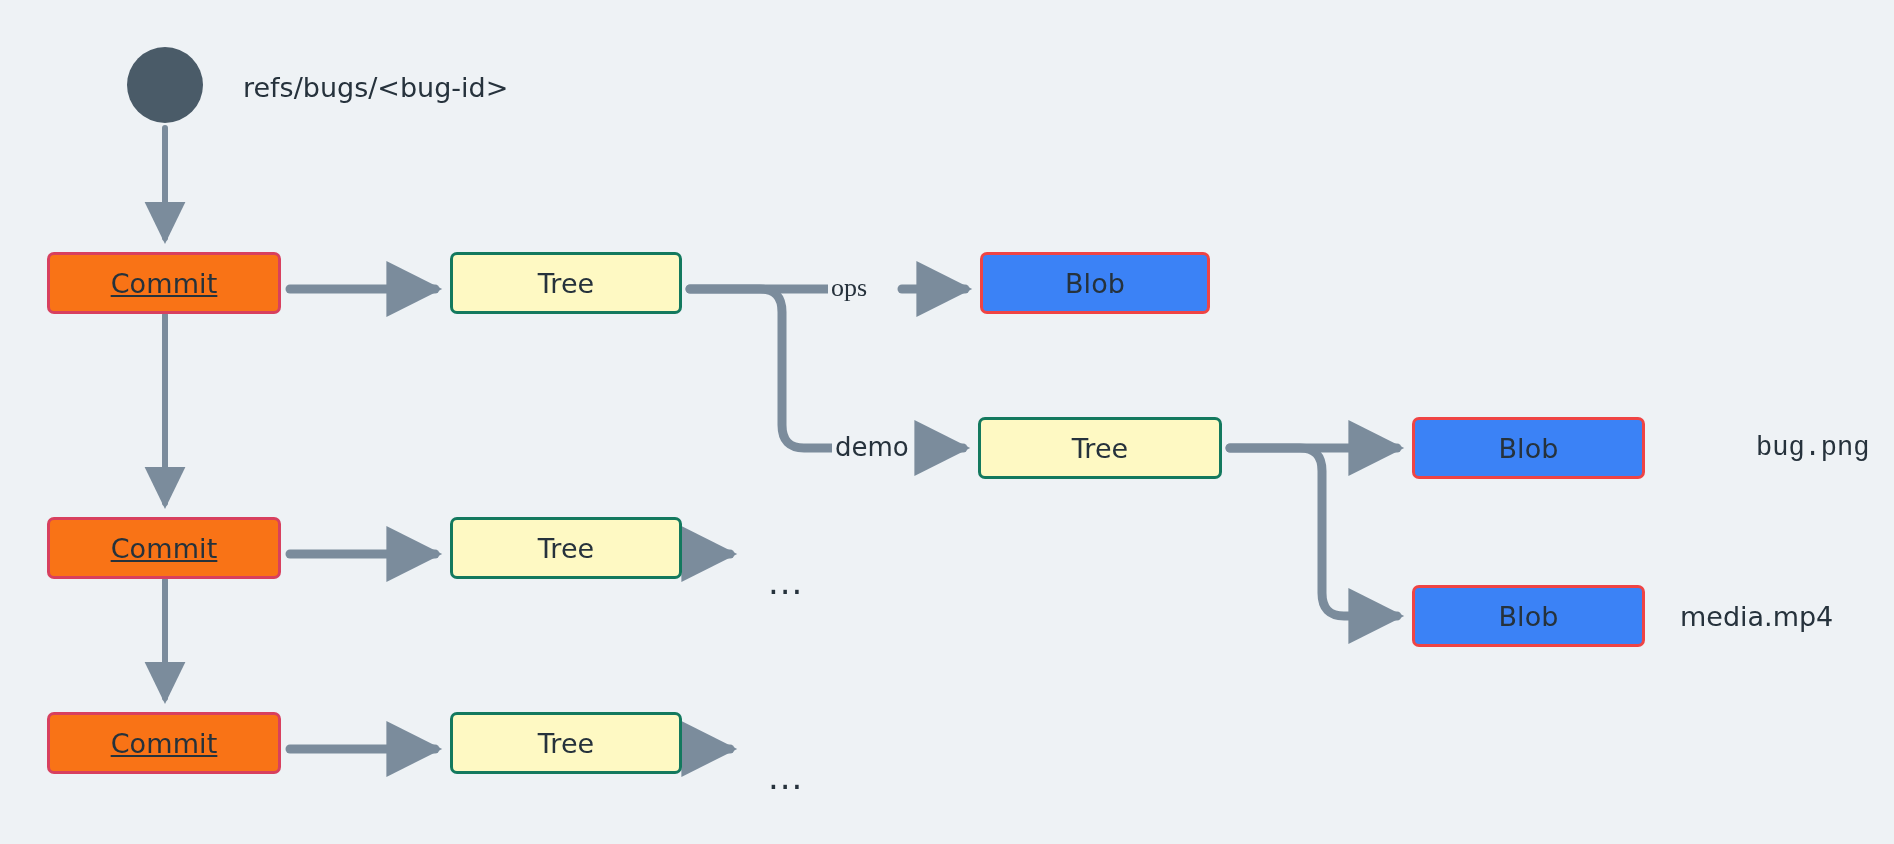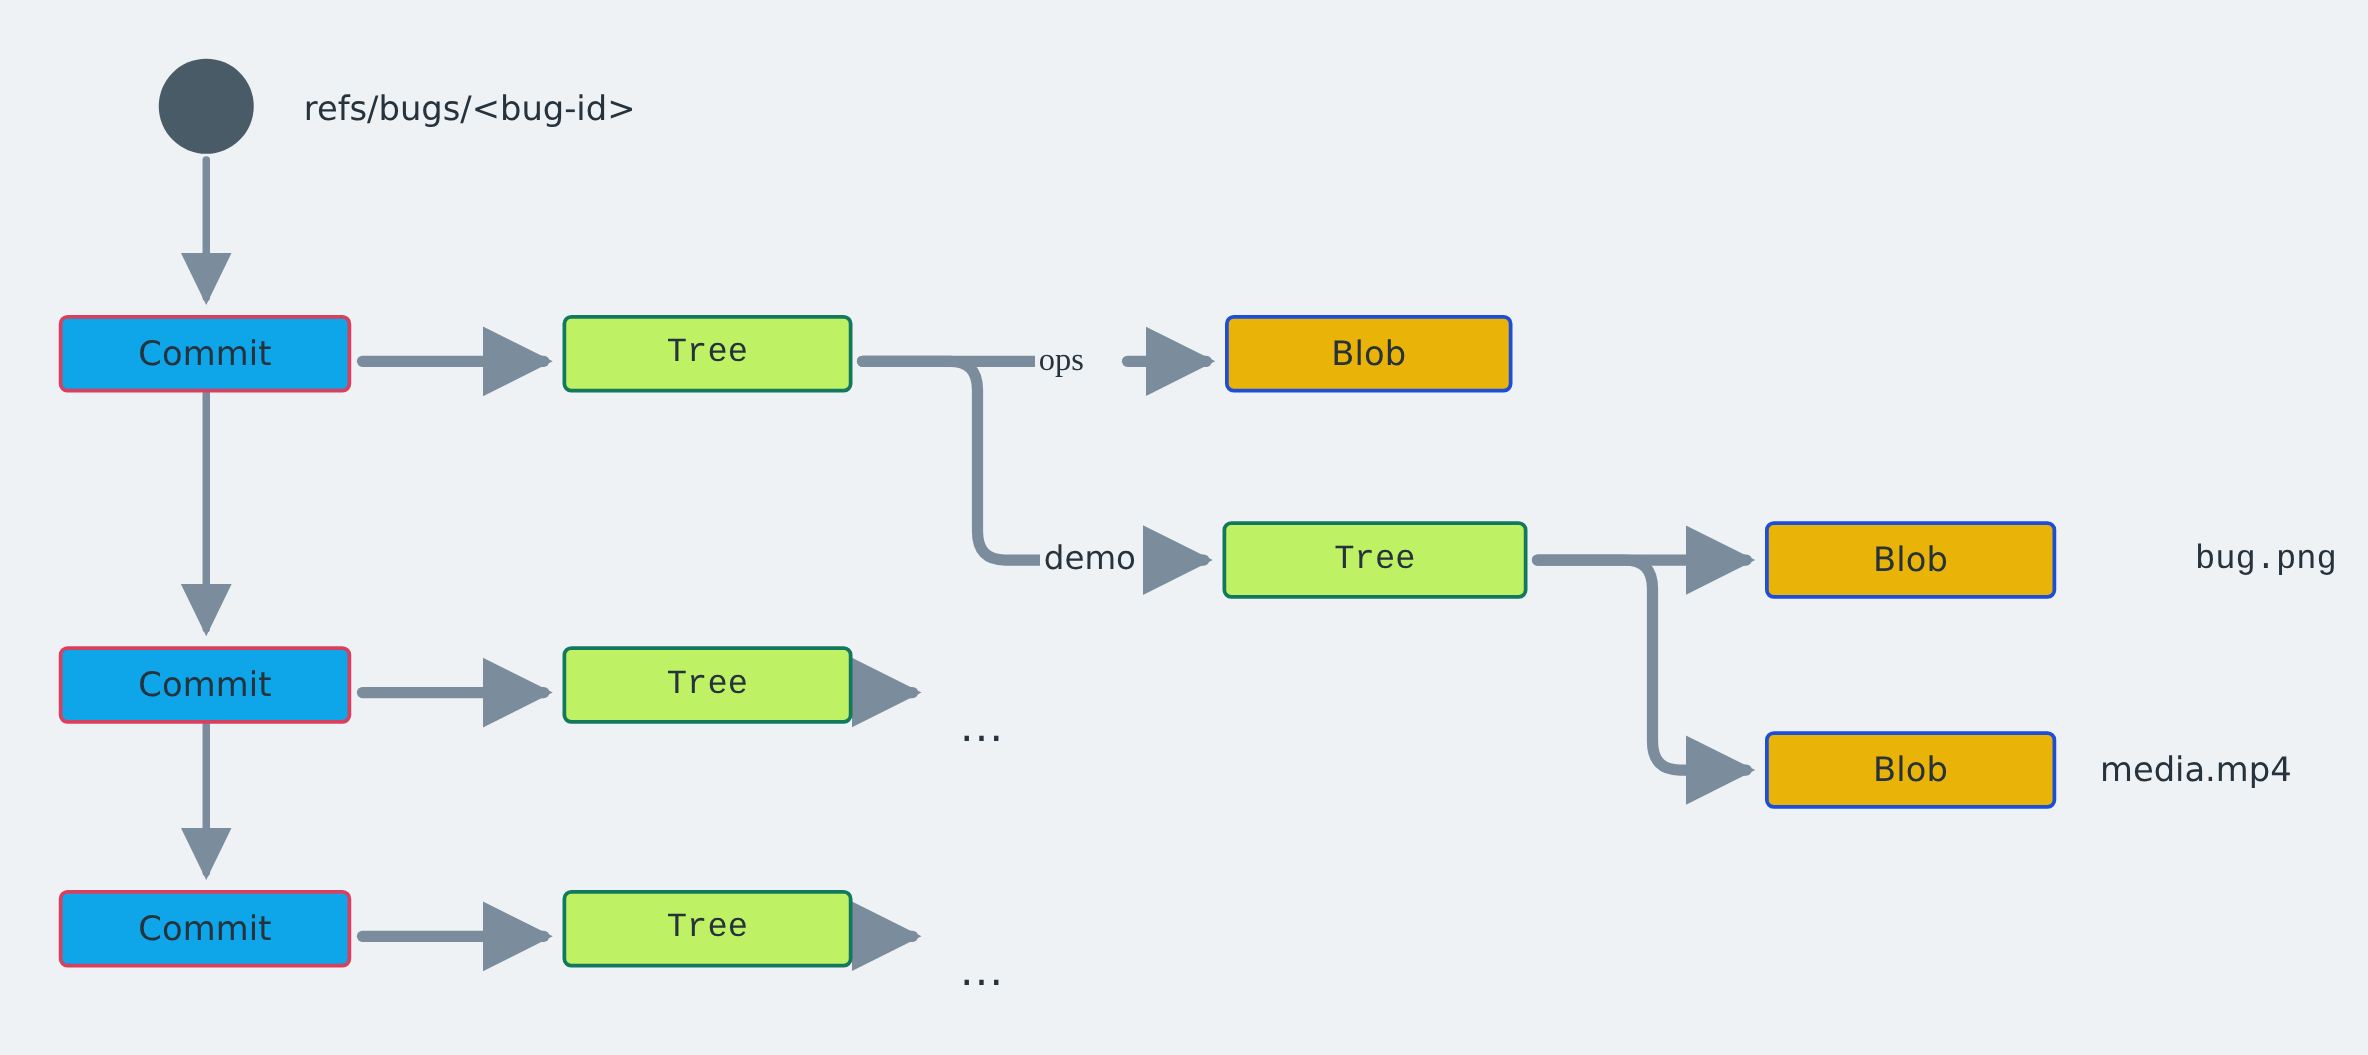--- a/index.html
+++ b/index.html
@@ -15,23 +15,23 @@
 
   .node{
     position:absolute;
     box-sizing:border-box;
     display:flex;align-items:center;justify-content:center;
     border-radius:7px;
     font-size:27px;
     color:#26323c;
     letter-spacing:.1px;
   }
-  .node-commit{background:#0ea5e9;border:3px solid #d8405e;}
-  .node-tree  {background:#bef264;border:3px solid #13795e;font-family:Liberation Mono, monospace;}
-  .node-blob  {background:#eab308;border:3px solid #1d4ed8;}
+  .node-commit{background:#f97316;border:3px solid #d8405e;text-decoration:underline;}
+  .node-tree  {background:#fef9c3;border:3px solid #13795e;}
+  .node-blob  {background:#3b82f6;border:3px solid #ef4444;}
 
   .root-circle{
     position:absolute;
     border-radius:50%;
     background:#4a5b68;
   }
   .plain-label{
     position:absolute;
     font-size:27px;
     color:#26323c;

